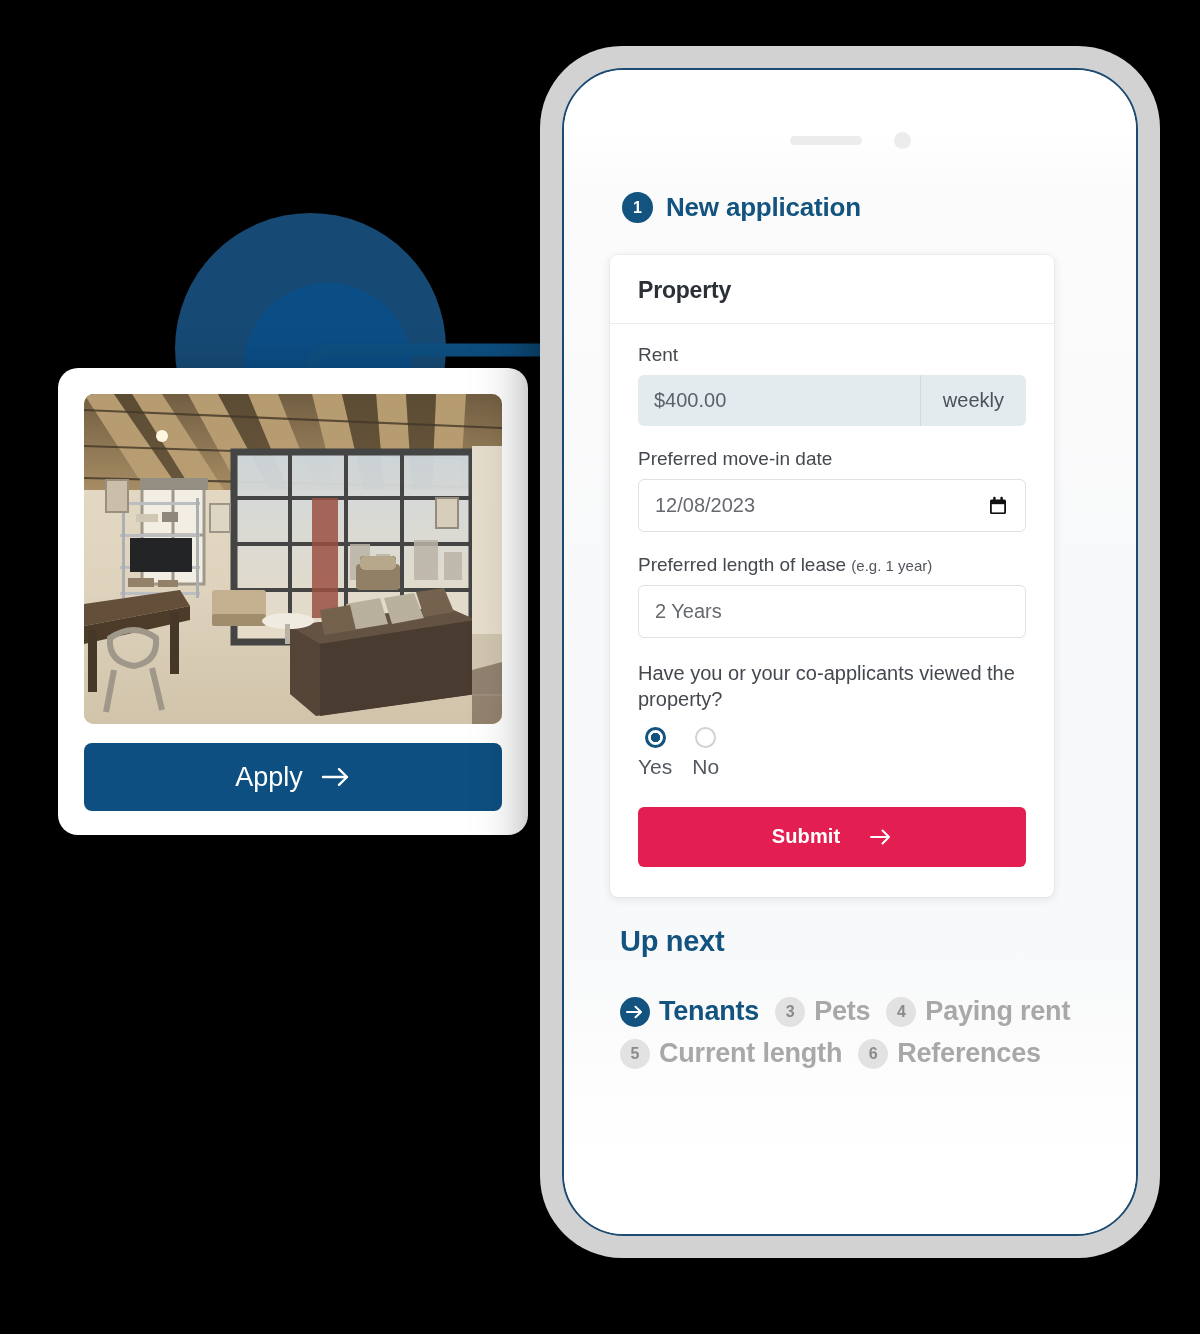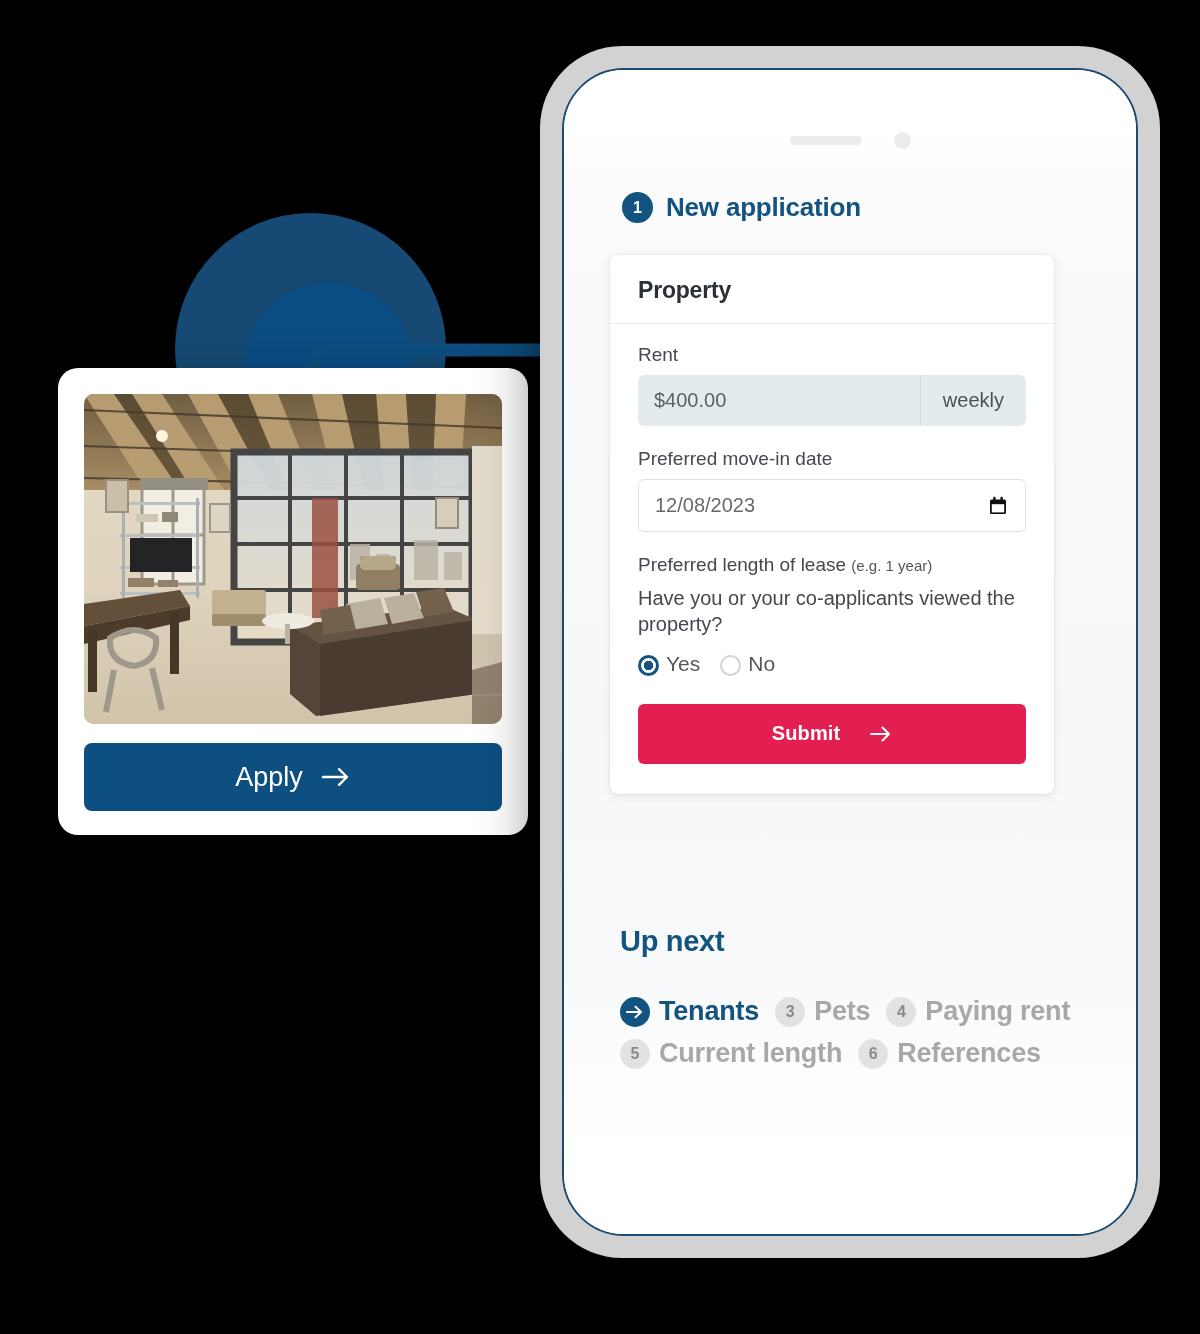--- a/index.html
+++ b/index.html
@@ -158,21 +158,21 @@
   .input-box .val { flex: 1; }
   .cal-icon { width: 22px; height: 22px; flex: none; }
 
   .question {
     font-size: 20px; color: #44484f;
     line-height: 1.32;
     margin-bottom: 14px;
     max-width: 452px;
   }
   .radios { display: flex; align-items: center; gap: 20px; margin-bottom: 28px; }
-  .radio { display: flex; align-items: flex-end; gap: 7px; cursor: pointer; }
+  .radio { display: flex; align-items: center; gap: 7px; cursor: pointer; flex-direction: column; }
   .dot {
     width: 21px; height: 21px; border-radius: 50%;
     border: 2px solid #cfd3d8; background: #fff;
     box-sizing: border-box; flex: none;
   }
   .dot.on {
     border: 3px solid #12537f;
     background:
       radial-gradient(circle at 50% 50%, #12537f 0 42%, #ffffff 44% 100%);
   }
@@ -291,20 +291,23 @@
                 <rect x="3" y="4.5" width="16" height="14.5" rx="1.6" fill="#111111"></rect>
                 <rect x="4.8" y="9.2" width="12.4" height="8.2" fill="#ffffff"></rect>
                 <rect x="6.2" y="1.8" width="2.4" height="5" rx="1" fill="#111111"></rect>
                 <rect x="13.4" y="1.8" width="2.4" height="5" rx="1" fill="#111111"></rect>
               </svg>
             </div>
 
             <div class="field-label">
               <span>Preferred length of lease</span>
               <span class="hint">(e.g. 1 year)</span>
+            </div>
+            <div class="input-box">
+              <span class="val">2 Years</span>
             </div>
 
             <div class="question">Have you or your co-applicants viewed the property?</div>
             <div class="radios">
               <div class="radio">
                 <span class="dot on"></span>
                 <span class="radio-label">Yes</span>
               </div>
               <div class="radio">
                 <span class="dot"></span>

